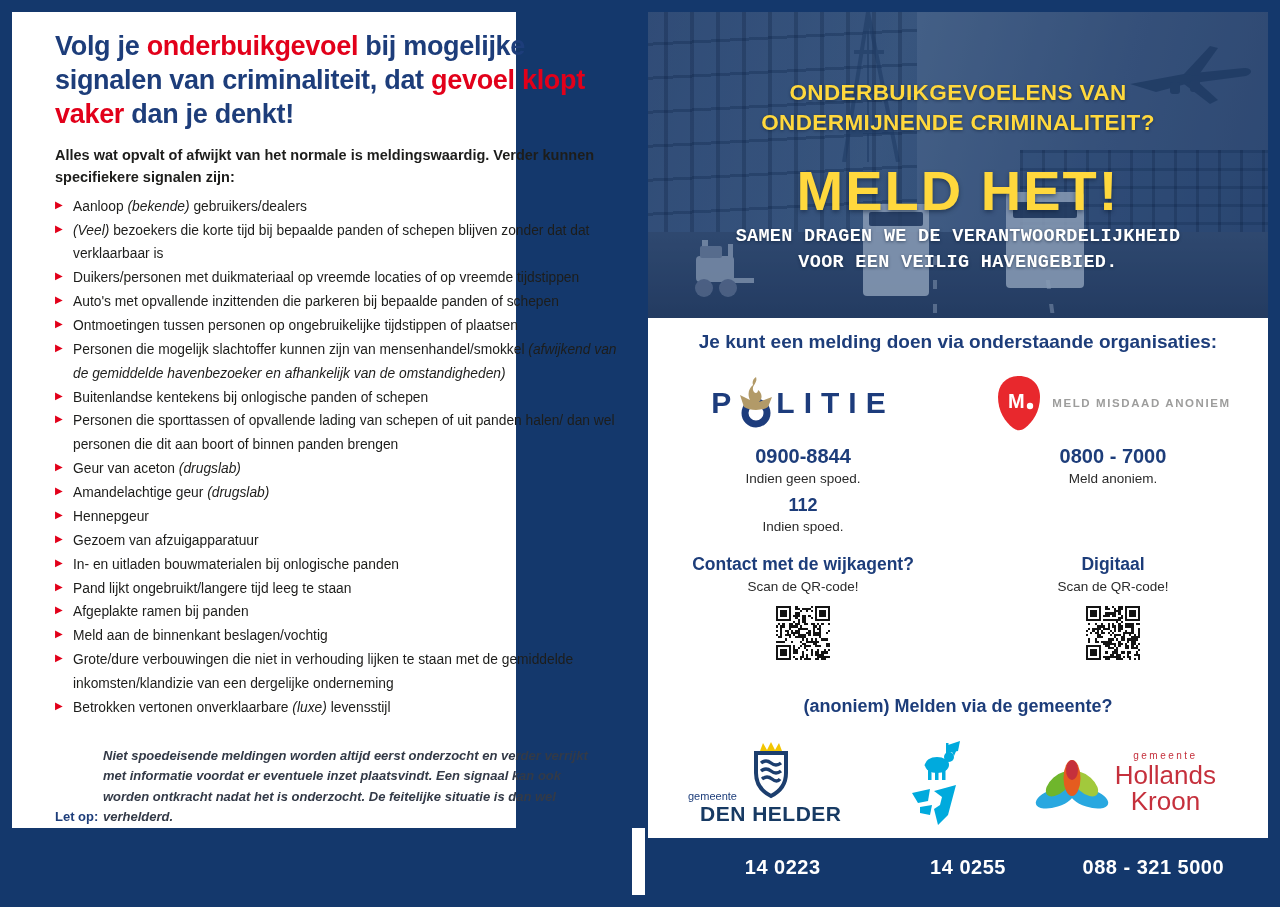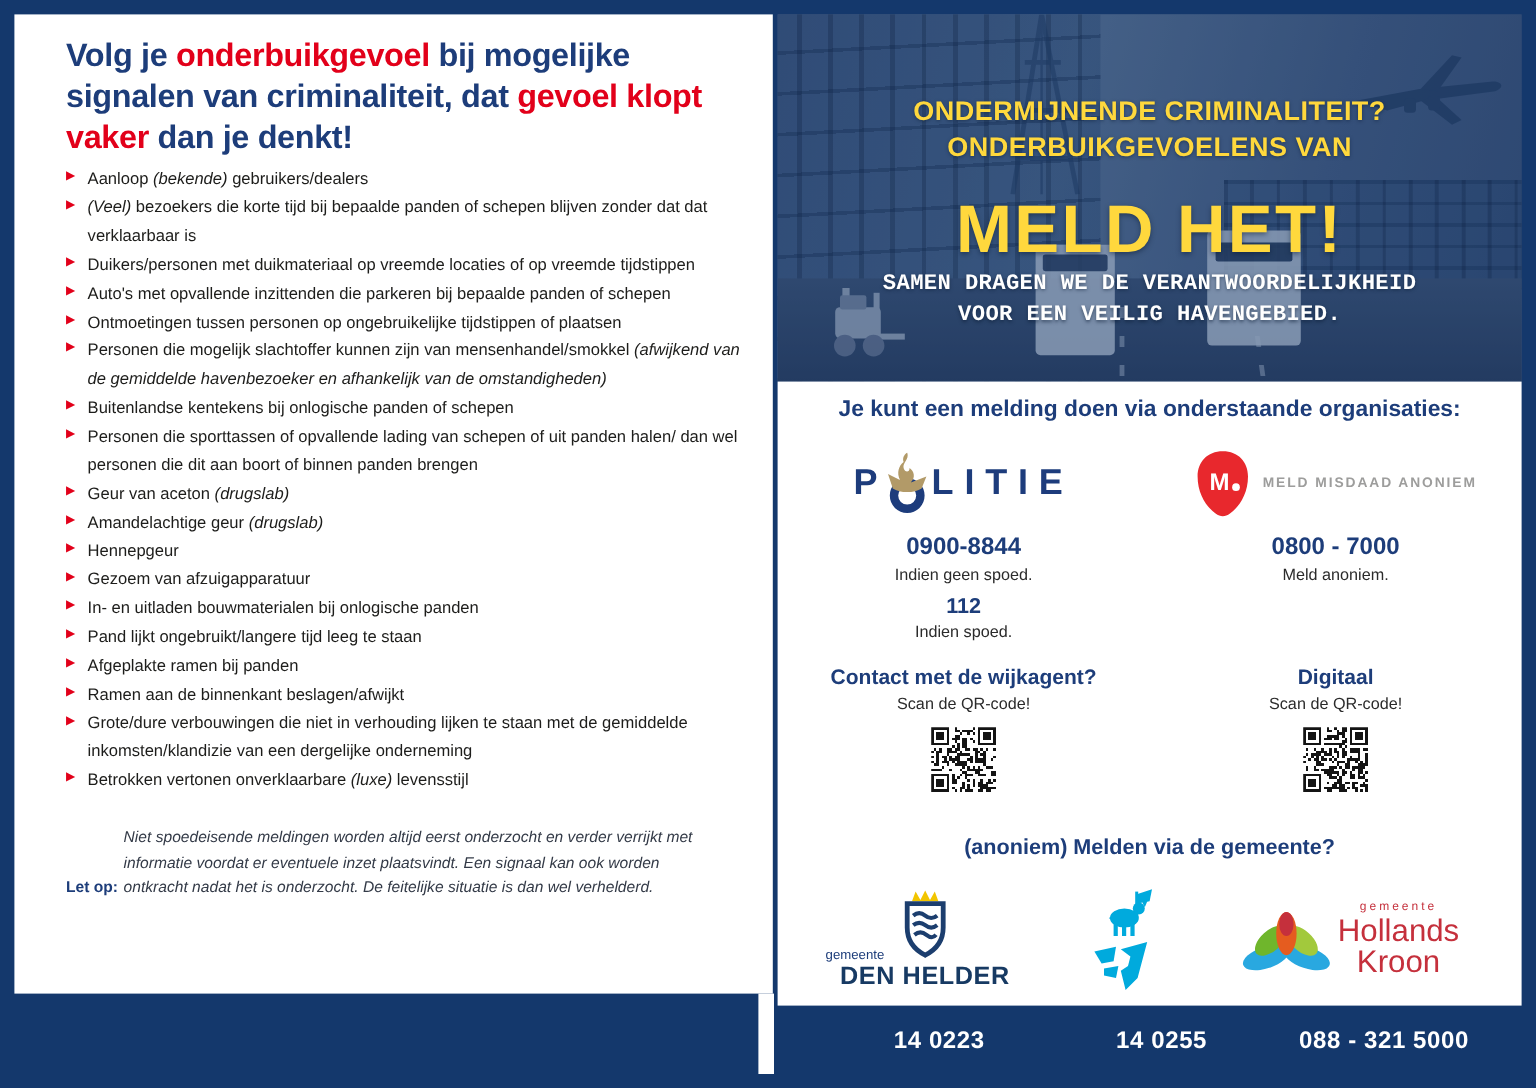--- a/index.html
+++ b/index.html
@@ -3,21 +3,21 @@
 <meta charset="utf-8">
 <style>
   * { box-sizing: border-box; }
   html,body { margin:0; padding:0; }
   body { width:1280px; height:907px; font-family:"Liberation Sans", sans-serif; }
 
   .canvas { position:relative; width:1280px; height:907px; background:#14386c; overflow:hidden; }
 
   
   .page-left {
-    position:absolute; left:12px; top:12px; width:632px; height:816px;
+    position:absolute; left:12px; top:12px; width:504px; height:816px;
     background:#ffffff; padding:18px 24px 0 43px;
   }
   .gutter { position:absolute; left:632px; top:828px; width:13px; height:67px; background:#ffffff; }
 
   h1.title {
     margin:0; width:575px; font-size:27px; line-height:1.25; font-weight:bold;
     color:#1d3d7a; letter-spacing:-0.3px;
   }
   h1.title .red { color:#e2001a; }
 
@@ -28,21 +28,21 @@
 
   ul.signals { list-style:none; margin:6px 0 0; padding:0; width:575px;
     font-size:13.8px; line-height:1.73; color:#1d1d1b; }
   ul.signals li { display:flex; }
   ul.signals .arrow { flex:0 0 18px; color:#e2001a; font-size:10px; padding-top:1px; }
   ul.signals .txt { flex:1; }
   .it { font-style:italic; }
 
   .note { display:flex; margin-top:26px; width:550px; font-size:13px; line-height:1.58;align-items:flex-end; }
   .note-label { flex:0 0 48px; font-weight:bold; color:#1d3d7a; }
-  .note-text { flex:1; font-style:italic; color:#333a47; }
+  .note-text { flex:1; font-style:italic; color:#333a47;font-weight:bold; }
 
   
   .hero {
     position:absolute; left:648px; top:12px; width:620px; height:306px; overflow:hidden;
     background:linear-gradient(105deg,#4d6184 0%, #5e7594 38%, #475d80 70%, #3a4f73 100%);
   }
   .containers-left {
     position:absolute; left:-10px; top:-10px; width:45%; height:115%; opacity:.8;
     background:
       repeating-linear-gradient(90deg, rgba(10,28,58,.55) 0 4px, rgba(32,62,104,.38) 4px 26px),
@@ -135,20 +135,21 @@
   }
   .footer span { flex:1; text-align:center; }
 </style>
 </head>
 <body>
 
 <div class="canvas">
 
   <section class="page-left">
     <h1 class="title"><span>Volg je </span><span class="red">onderbuikgevoel</span><span> bij mogelijke signalen van criminaliteit, dat </span><span class="red">gevoel klopt vaker</span><span> dan je denkt!</span></h1>
+    <p class="intro">Alles wat opvalt of afwijkt van het normale is meldingswaardig. Verder kunnen specifiekere signalen zijn:</p>
     <ul class="signals">
         <li>
           <span class="arrow">▶</span>
           <span class="txt"><span>Aanloop </span><span class="it">(bekende)</span><span> gebruikers/dealers</span></span>
         </li>
         <li>
           <span class="arrow">▶</span>
           <span class="txt"><span class="it">(Veel)</span><span> bezoekers die korte tijd bij bepaalde panden of schepen blijven zonder dat dat verklaarbaar is</span></span>
         </li>
         <li>
@@ -198,21 +199,21 @@
         <li>
           <span class="arrow">▶</span>
           <span class="txt"><span>Pand lijkt ongebruikt/langere tijd leeg te staan</span></span>
         </li>
         <li>
           <span class="arrow">▶</span>
           <span class="txt"><span>Afgeplakte ramen bij panden</span></span>
         </li>
         <li>
           <span class="arrow">▶</span>
-          <span class="txt"><span>Ramen aan de binnenkant beslagen/afwijkt</span></span>
+          <span class="txt"><span>Meld aan de binnenkant beslagen/vochtig</span></span>
         </li>
         <li>
           <span class="arrow">▶</span>
           <span class="txt"><span>Grote/dure verbouwingen die niet in verhouding lijken te staan met de gemiddelde inkomsten/klandizie van een dergelijke onderneming</span></span>
         </li>
         <li>
           <span class="arrow">▶</span>
           <span class="txt"><span>Betrokken vertonen onverklaarbare </span><span class="it">(luxe)</span><span> levensstijl</span></span>
         </li>
       </ul>
@@ -257,22 +258,22 @@
         <rect x="36" y="6" width="6" height="22"></rect>
         <rect x="62" y="10" width="5" height="38"></rect>
         <rect x="66" y="44" width="22" height="5"></rect>
         <circle cx="38" cy="54" r="9" fill="#77829a"></circle>
           <circle cx="62" cy="54" r="9" fill="#77829a"></circle>
         <rect x="34" y="12" width="22" height="12" rx="2" fill="#8d99ad"></rect>
       </g>
     </svg>
     <div class="hero-overlay"></div>
     <div class="hero-q">
+      <div>ONDERBUIKGEVOELENS VAN</div>
       <div>ONDERMIJNENDE CRIMINALITEIT?</div>
-      <div>ONDERBUIKGEVOELENS VAN</div>
     </div>
     <div class="hero-meld">MELD HET!</div>
     <div class="hero-sub">
       <div>SAMEN DRAGEN WE DE VERANTWOORDELIJKHEID</div>
       <div>VOOR EEN VEILIG HAVENGEBIED.</div>
     </div>
   </section>
 
   <section class="panel">
     <div class="panel-heading">Je kunt een melding doen via onderstaande organisaties:</div>

